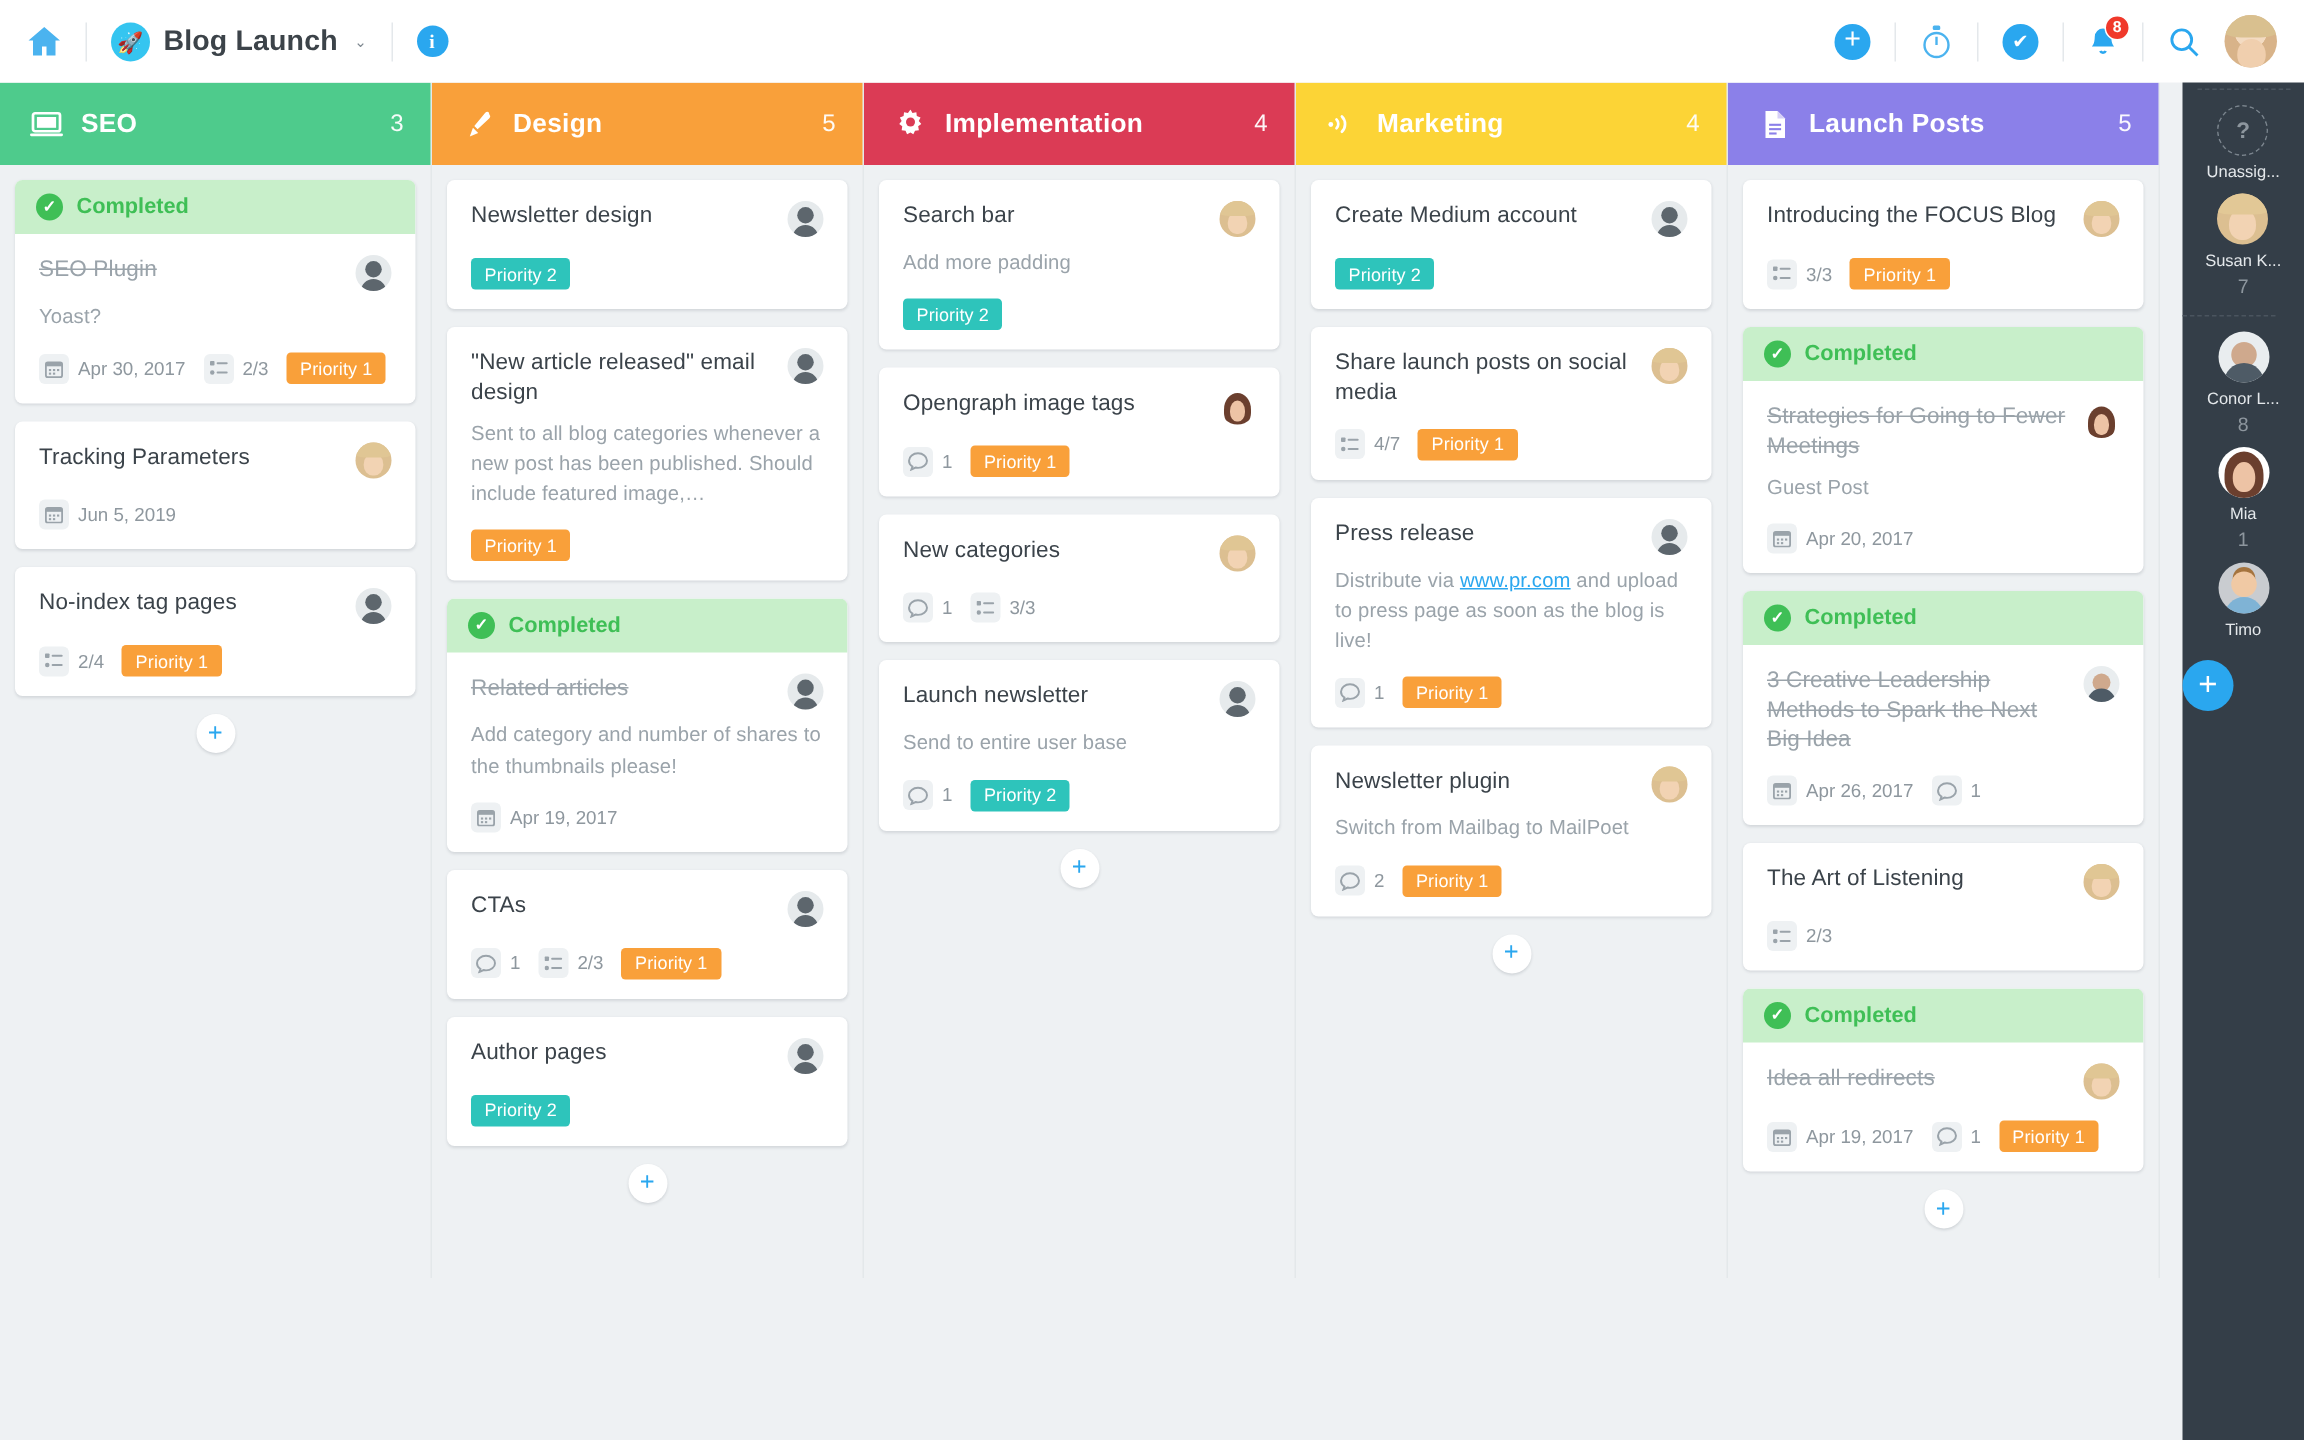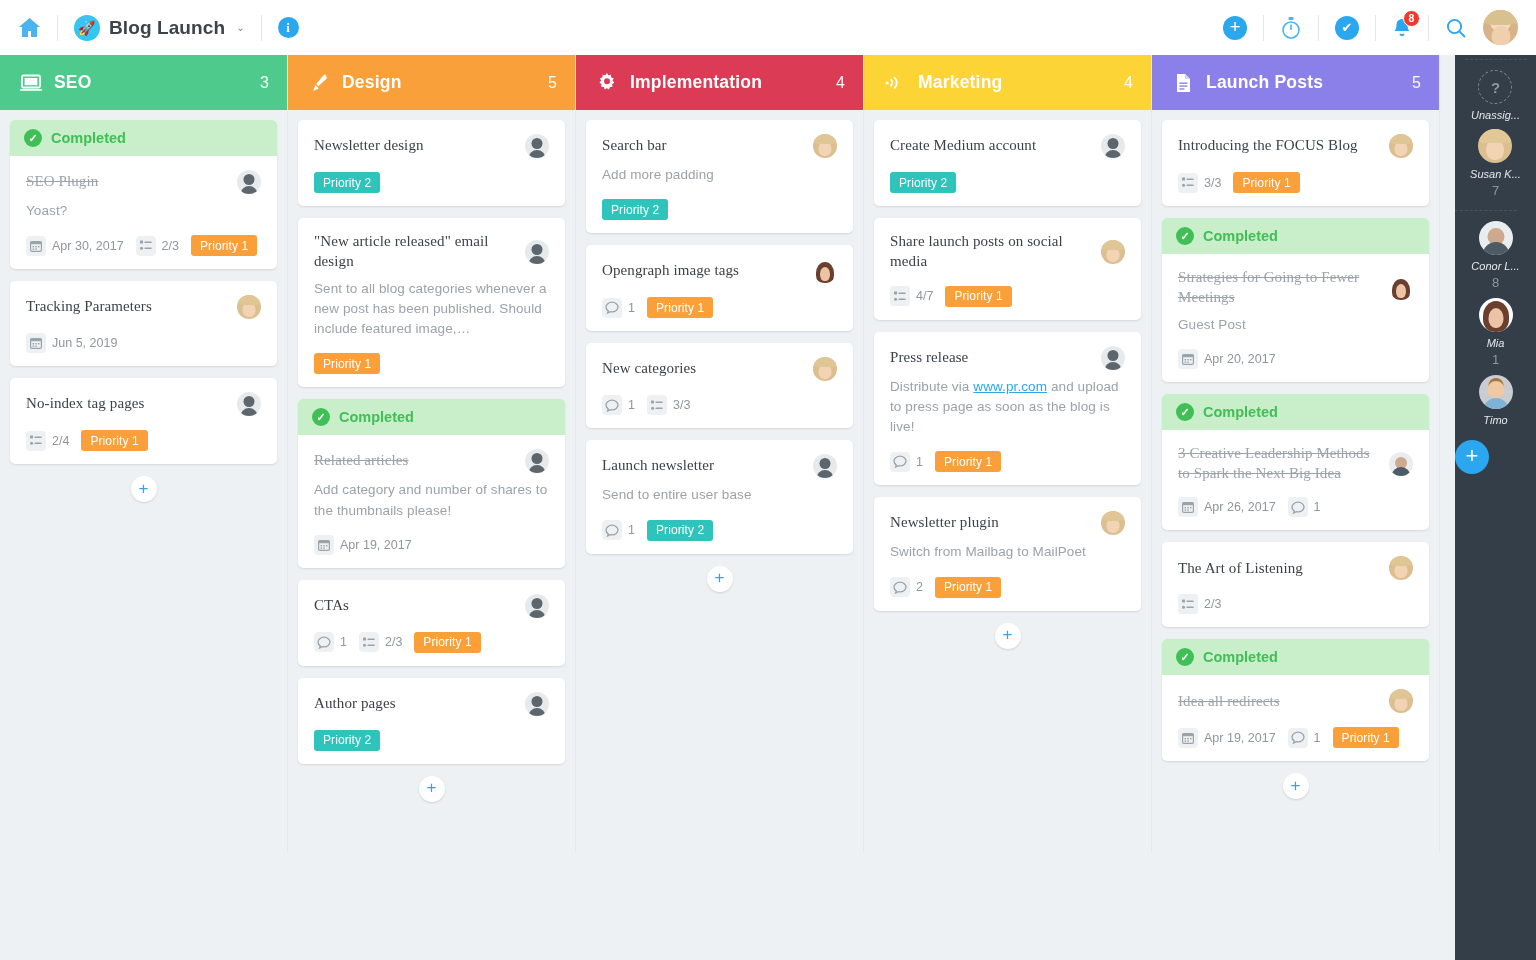--- a/index.html
+++ b/index.html
@@ -110,21 +110,21 @@
     background: #c8efca; color: #3fbf56;
     display: flex; align-items: center; gap: 9px;
     padding: 9px 14px; font-size: 14.5px; font-weight: 600;
   }
   .cb-check {
     width: 18px; height: 18px; border-radius: 50%;
     background: #3fbf56; color: #fff; font-size: 11px;
     display: flex; align-items: center; justify-content: center; line-height: 0;
   }
   .card-inner { padding: 14px 16px 13px; }
-  .card-top { display: flex; align-items: center; gap: 10px; font-family: Liberation Serif, serif; }
+  .card-top { display: flex; align-items: flex-start; gap: 10px; }
   .card-title {
     font-size: 15px; color: #3b434a; line-height: 1.32;
     font-weight: 500; flex: 1; letter-spacing: .1px;
   }
   .card.done .card-title { color: #9aa3aa; text-decoration: line-through; font-weight: 400; }
   .card-desc {
     font-size: 13.5px; color: #9aa3aa; line-height: 1.5;
     margin-top: 7px; letter-spacing: .1px;
   }
   .card-desc a { color: #2aa7ef; }
@@ -228,21 +228,21 @@
   .rs-av.blonde::after { content:""; position:absolute; left:-3px; top:-4px; right:-3px; height:18px; background:#e2c896; border-radius:50% 50% 30% 30%; }
   .rs-av.man { background: #e9edef; }
   .rs-av.man::before { content:""; position:absolute; left:50%; top:7px; transform:translateX(-50%); width:17px; height:17px; border-radius:50%; background:#cfa98d; }
   .rs-av.man::after { content:""; position:absolute; left:50%; bottom:-5px; transform:translateX(-50%); width:27px; height:18px; border-radius:14px 14px 0 0; background:#4e5b66; }
   .rs-av.brunette { background:#fff; }
   .rs-av.brunette::before { content:""; position:absolute; left:50%; top:3px; transform:translateX(-50%); width:26px; height:31px; border-radius:50% 50% 40% 40%; background:#6b3f2e; }
   .rs-av.brunette::after { content:""; position:absolute; left:50%; top:10px; transform:translateX(-50%); width:15px; height:20px; border-radius:50% 50% 45% 45%; background:#edc3a5; }
   .rs-av.cartoon { background: #c9ccd0; }
   .rs-av.cartoon::before { content:""; position:absolute; left:50%; top:6px; transform:translateX(-50%); width:17px; height:17px; border-radius:50%; background:#f0c9a4; box-shadow: 0 -4px 0 -1px #a5743e; }
   .rs-av.cartoon::after { content:""; position:absolute; left:50%; bottom:-4px; transform:translateX(-50%); width:26px; height:15px; border-radius:13px 13px 0 0; background:#7fb3d5; }
-  .rs-name { font-size: 11px; color: #e4e8eb; margin-top: 5px; max-width: 64px; text-align: center; font-style: italic; }
+  .rs-name { font-size: 11px; color: #e4e8eb; margin-top: 5px; max-width: 64px; text-align: center; }
   .rs-count { font-size: 13px; color: #8d969e; margin-top: 3px; }
   .rs-add {
     width: 34px; height: 34px; border-radius: 50%;
     background: #2aa7ef; color: #fff;
     display: flex; align-items: center; justify-content: center;
     font-size: 22px; line-height: 0; margin-top: 6px; cursor: pointer; padding-bottom: 2px;
   }
 </style>
 </head>
 <body>

